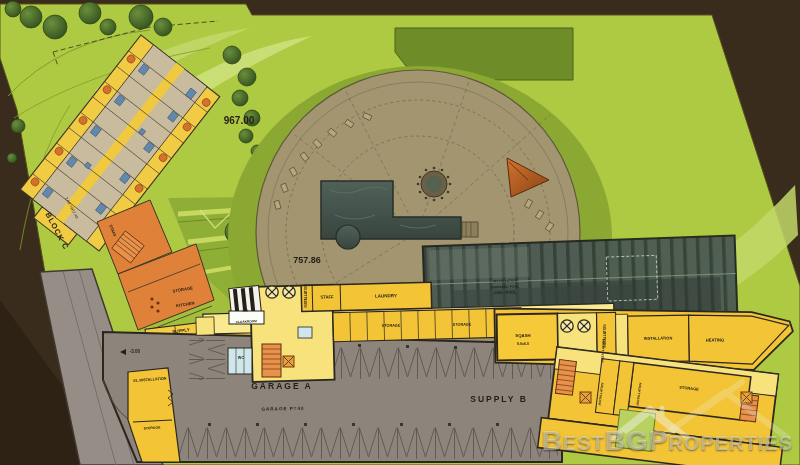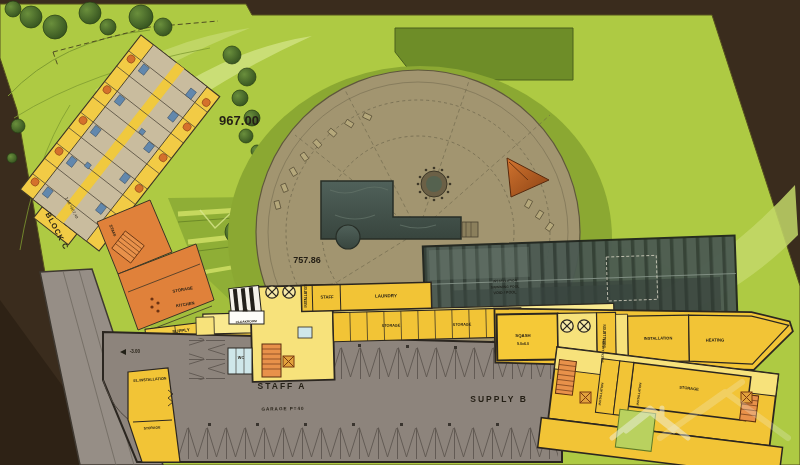--- a/index.html
+++ b/index.html
@@ -350,21 +350,21 @@
 
   <g fill="none" stroke-linejoin="round" stroke-linecap="round">
     <path d="M660,438 L725,392 L788,438 M700,412 L742,382" stroke="rgba(238,240,228,.25)" stroke-width="6"></path>
     <path d="M612,438 L650,408 L688,438 M662,418 L662,408 M626,431 L650,412 L674,431" stroke="rgba(238,240,228,.5)" stroke-width="5"></path>
   </g>
 </svg>
 
 <div class="overlay">
   <div class="lbl" style="left:57px;top:231px;font-size:7.5px;letter-spacing:1px;transform:translate(-50%,-50%) rotate(62deg)">BLOCK C</div>
   <div class="lbl" style="left:71px;top:208px;font-size:4px;font-weight:normal;transform:translate(-50%,-50%) rotate(62deg)">1.60 +967.40</div>
-  <div class="lbl" style="left:239px;top:121px;font-size:13px;transform:translate(-50%,-50%)">967.00</div>
+  <div class="lbl" style="left:239px;top:121px;font-size:10px;transform:translate(-50%,-50%)">967.00</div>
   <div class="lbl" style="left:307px;top:260px;font-size:9px;transform:translate(-50%,-50%)">757.86</div>
   <div class="lbl" style="left:135px;top:352px;font-size:4.5px;transform:translate(-50%,-50%)">-3.00</div>
   <div class="lbl" style="left:112px;top:231px;font-size:4px;transform:translate(-50%,-50%) rotate(70deg)">STAFF</div>
   <div class="lbl" style="left:184px;top:297px;font-size:4.2px;transform:translate(-50%,-50%) rotate(-10deg)">
     <span>STORAGE</span>
     <span>KITCHEN</span>
   </div>
   <div class="lbl" style="left:181px;top:331px;font-size:4.5px;transform:translate(-50%,-50%) rotate(-7deg)">SUPPLY</div>
   <div class="lbl" style="left:246px;top:317px;font-size:3.2px;transform:translate(-50%,-50%) rotate(-3deg)">
     <span>SKI-</span>
@@ -380,21 +380,22 @@
   <div class="lbl" style="left:523px;top:344px;font-size:3.6px;transform:translate(-50%,-50%)">9.0x6.0</div>
   <div class="lbl" style="left:606px;top:336px;font-size:3.2px;transform:translate(-50%,-50%) rotate(-90deg)">INSTALLATION</div>
   <div class="lbl" style="left:658px;top:339px;font-size:4px;transform:translate(-50%,-50%) rotate(-1deg)">INSTALLATION</div>
   <div class="lbl" style="left:715px;top:340px;font-size:4.2px;transform:translate(-50%,-50%) rotate(-1deg)">HEATING</div>
   <div class="lbl" style="left:604px;top:351px;font-size:3.2px;transform:translate(-50%,-50%) rotate(-87deg)">INSTALLATION</div>
   <div class="lbl" style="left:602px;top:394px;font-size:3.2px;transform:translate(-50%,-50%) rotate(-83deg)">INSTALLATION</div>
   <div class="lbl" style="left:640px;top:394px;font-size:3.2px;transform:translate(-50%,-50%) rotate(-83deg)">INSTALLATION</div>
   <div class="lbl" style="left:689px;top:389px;font-size:4px;transform:translate(-50%,-50%) rotate(7deg)">STORAGE</div>
   <div class="lbl" style="left:150px;top:380px;font-size:3.8px;transform:translate(-50%,-50%) rotate(-4deg)">EL.INSTALLATION</div>
   <div class="lbl" style="left:152px;top:428px;font-size:3.4px;transform:translate(-50%,-50%) rotate(-4deg)">STORAGE</div>
-  <div class="lbl" style="left:282px;top:386px;font-size:8.5px;letter-spacing:2px;transform:translate(-50%,-50%)">STAFF A</div>
+  <div class="lbl" style="left:282px;top:386px;font-size:8.5px;letter-spacing:2px;transform:translate(-50%,-50%)">GARAGE A</div>
   <div class="lbl" style="left:499px;top:399px;font-size:8.5px;letter-spacing:2px;transform:translate(-50%,-50%)">SUPPLY B</div>
   <div class="lbl" style="left:283px;top:409px;font-size:4.6px;letter-spacing:1px;transform:translate(-50%,-50%) rotate(-1deg)">GARAGE P=40</div>
   <div class="lbl" style="left:505px;top:281px;font-size:3.4px;color:#20241e;transform:translate(-50%,-50%) rotate(-2deg)">INSTALLATION</div>
   <div class="lbl" style="left:505px;top:287px;font-size:3.4px;color:#20241e;transform:translate(-50%,-50%) rotate(-2deg)">SWIMMING POOL</div>
   <div class="lbl" style="left:505px;top:293px;font-size:3.8px;color:#20241e;transform:translate(-50%,-50%) rotate(-2deg)">VOID / POOL</div>
 
+  <div class="wm-brand">BestBGProperties</div>
 </div>
 </div>
 
 </body></html>

